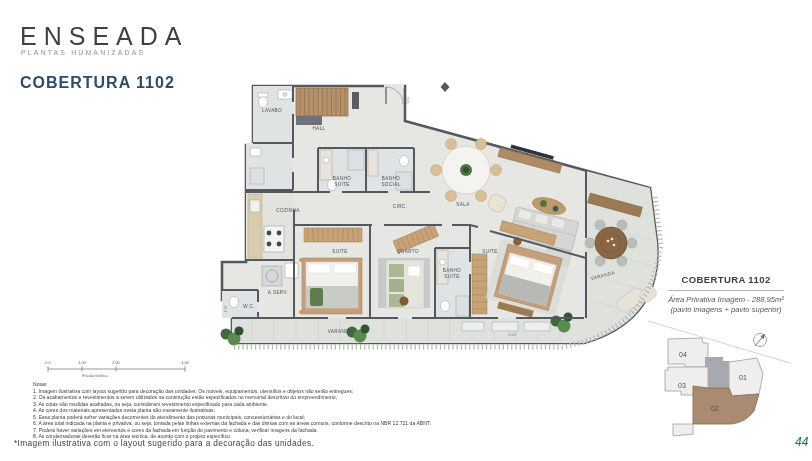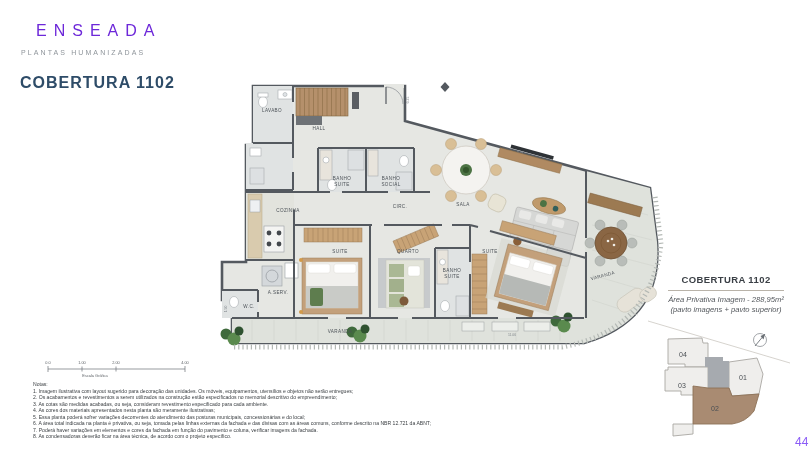--- a/index.html
+++ b/index.html
@@ -1,20 +1,20 @@
 <!DOCTYPE html>
 <html><head>
 <meta charset="utf-8">
 <style>
   html,body{margin:0;padding:0;background:#ffffff;}
   #stage{position:relative;width:812px;height:461px;background:#ffffff;overflow:hidden;
          font-family:"Liberation Sans", sans-serif;}
   
-  .logo{position:absolute;left:20px;top:22px;font-size:16px;letter-spacing:7px;
-        color:#6d28d9;font-weight:500;margin-left:16px;}
+  .logo{position:absolute;left:20px;top:22px;font-size:25px;letter-spacing:7px;
+        color:#404040;font-weight:500;}
   .tagline{position:absolute;left:21px;top:49px;font-size:7px;letter-spacing:2.1px;color:#8f959b;}
   .title{position:absolute;left:20px;top:74px;font-size:16px;font-weight:bold;
          letter-spacing:1px;color:#2e4c68;}
   .arealine{position:absolute;left:20px;top:97px;font-size:11.5px;color:#bb9c78;}
   .arealine b{color:#8e6f4e;font-weight:bold;}
   
   .room-label{position:absolute;font-size:4.6px;line-height:1.28;letter-spacing:.4px;
         color:#4b5157;font-weight:500;text-align:center;white-space:pre-line;
         transform:translate(-50%,-50%);}
   .room-label.rot{transform:translate(-50%,-50%) rotate(-15deg);}
@@ -23,21 +23,21 @@
   .side .s-title{font-size:9.5px;font-weight:bold;letter-spacing:.4px;color:#3a3f45;}
   .side .s-rule{width:116px;border:none;border-top:1px solid #b9b3a9;margin:5px auto 4px auto;}
   .side .s-sub{font-size:7.6px;font-style:italic;color:#54585d;line-height:1.35;}
   
   .notes{position:absolute;left:33px;top:381px;width:430px;font-size:5.1px;
          line-height:1.27;color:#3c4044;}
   .notes .nh{margin-bottom:.5px;}
   
   .disclaimer{position:absolute;left:14px;top:438px;font-size:8.3px;letter-spacing:.35px;
          color:#3e4246;font-weight:500;}
-  .pagenum{position:absolute;left:795px;top:435px;font-size:12px;color:#8b5cf6;}
+  .pagenum{position:absolute;left:795px;top:435px;font-size:12px;color:#15803d;font-style:italic;}
   svg{position:absolute;left:0;top:0;}
   .dim{font-size:3.4px;fill:#83888d;}
   .sc{font-size:3.9px;fill:#5a5f64;}
   .kp{font-size:7px;fill:#4a4f54;}
 </style>
 </head>
 <body>
 
 <div id="stage">
 
@@ -327,15 +327,16 @@
     <div>1. Imagem ilustrativa com layout sugerido para decoração das unidades. Os móveis, equipamentos, utensílios e objetos não serão entregues;</div>
     <div>2. Os acabamentos e revestimentos a serem utilizados na construção estão especificados no memorial descritivo do empreendimento;</div>
     <div>3. As cotas são medidas acabadas, ou seja, consideram revestimento especificado para cada ambiente.</div>
     <div>4. As cores dos materiais apresentados nesta planta são meramente ilustrativas;</div>
     <div>5. Essa planta poderá sofrer variações decorrentes do atendimento das posturas municipais, concessionárias e do local;</div>
     <div>6. A área total indicada na planta é privativa, ou seja, tomada pelas linhas externas da fachada e das divisas com as áreas comuns, conforme descrito na NBR 12.721 da ABNT;</div>
     <div>7. Poderá haver variações em elementos e cores da fachada em função do pavimento e coluna, verificar imagens da fachada.</div>
     <div>8. As condensadoras deverão ficar na área técnica, de acordo com o projeto específico.</div>
   </div>
 
+  <div class="disclaimer">*Imagem ilustrativa com o layout sugerido para a decoração das unidades.</div>
   <div class="pagenum">44</div>
 
 </div>
 
 </body></html>

